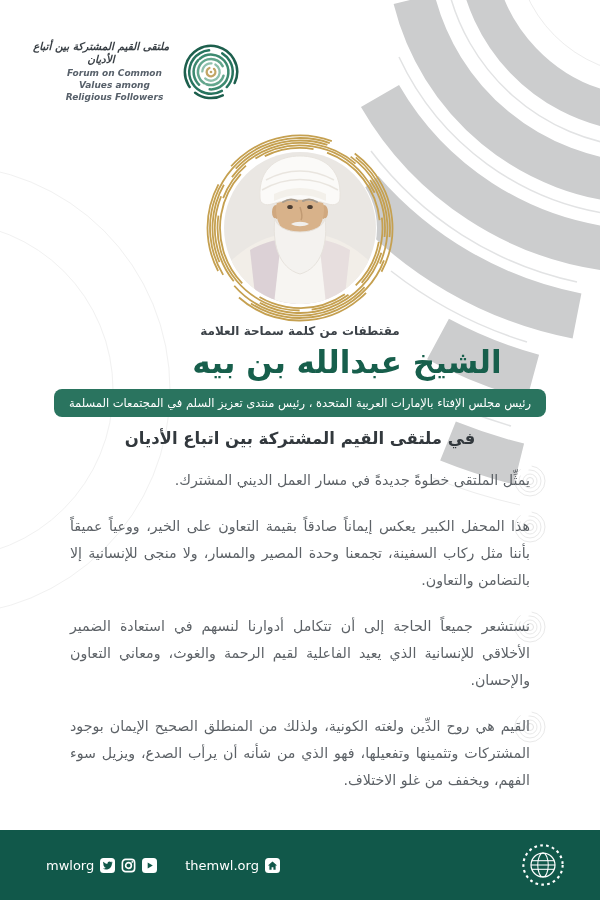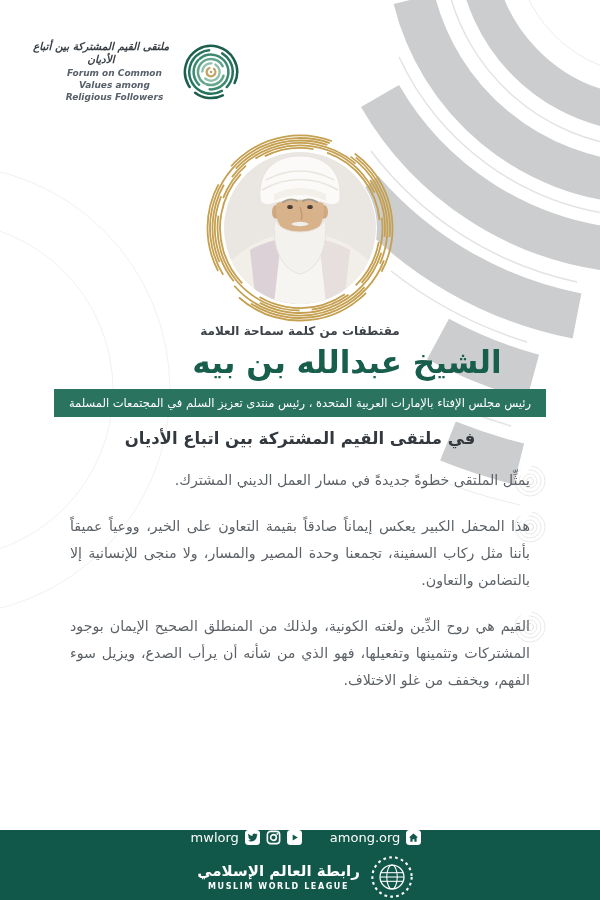--- a/index.html
+++ b/index.html
@@ -16,34 +16,34 @@
   
   .photo-wrap{position:absolute;top:130px;left:202px;width:196px;height:196px;z-index:2;}
 
   
   .eyebrow{position:absolute;top:324px;width:100%;text-align:center;font-size:12px;
            font-weight:bold;color:#3c4248;direction:rtl;z-index:3;}
   .title{position:absolute;top:341px;width:100%;text-align:center;font-size:31px;line-height:42px;
          font-weight:bold;color:#175f4c;direction:rtl;z-index:3;margin-left:47px;}
   .badge-row{position:absolute;top:389px;width:100%;text-align:center;z-index:3;}
   .badge{display:inline-block;background:#2a745f;color:#ffffff;font-size:11.5px;
-         padding:7px 15px;border-radius:0;direction:rtl;}
+         padding:7px 15px;border-radius:8px;direction:rtl;}
   .subheading{position:absolute;top:429px;width:100%;text-align:center;font-size:16.5px;
               font-weight:bold;color:#32383d;direction:rtl;z-index:3;}
 
   
   .quotes{position:absolute;top:467px;left:60px;right:60px;direction:rtl;z-index:2;}
   .quotes p{position:relative;margin:0 10px 19px;font-size:14.2px;line-height:27px;color:#5d6267;
             text-align:justify;text-align-last:right;}
   .bullet-mark{position:absolute;right:-18px;top:-4px;z-index:-1;}
 
   
   .footer{position:absolute;left:0;right:0;bottom:0;height:70px;background:#11584a;
           display:flex;align-items:center;justify-content:space-between;
-          padding:0 34px 0 46px;box-sizing:border-box;z-index:3;flex-direction:column;}
+          padding:0 34px 0 46px;box-sizing:border-box;z-index:3;}
   .social{display:flex;align-items:center;gap:6px;color:#fff;font-size:13px;}
   .social .grp-gap{width:16px;}
   .sq-icon{width:15px;height:15px;background:#fff;border-radius:3.5px;display:inline-flex;
            align-items:center;justify-content:center;}
   .sq-icon svg{display:block;}
   .outline-icon{width:15px;height:15px;display:inline-flex;align-items:center;justify-content:center;}
   .mwl{display:flex;align-items:center;gap:9px;color:#fff;}
   .mwl-text{text-align:center;}
   .mwl-ar{font-size:15px;font-weight:bold;direction:rtl;line-height:1.1;}
   .mwl-en{font-size:8px;letter-spacing:1.6px;margin-top:3px;font-weight:bold;}
@@ -153,20 +153,30 @@
     <p>هذا المحفل الكبير يعكس إيماناً صادقاً بقيمة التعاون على الخير، ووعياً عميقاً بأننا مثل ركاب السفينة، تجمعنا وحدة المصير والمسار، ولا منجى للإنسانية إلا بالتضامن والتعاون.
       <svg class="bullet-mark" width="36" height="36" viewBox="-18 -18 36 36" aria-hidden="true">
         <g fill="none" stroke="#e9e9e9">
             <circle r="15" stroke-dasharray="60 12"></circle>
             <circle r="11" stroke-dasharray="40 10"></circle>
             <circle r="7"></circle>
             <circle r="3.5" stroke="#e2e2e2"></circle>
           </g>
       </svg>
     </p>
+    <p>نستشعر جميعاً الحاجة إلى أن تتكامل أدوارنا لنسهم في استعادة الضمير الأخلاقي للإنسانية الذي يعيد الفاعلية لقيم الرحمة والغوث، ومعاني التعاون والإحسان.
+      <svg class="bullet-mark" width="36" height="36" viewBox="-18 -18 36 36" aria-hidden="true">
+        <g fill="none" stroke="#e9e9e9">
+            <circle r="15" stroke-dasharray="60 12"></circle>
+            <circle r="11" stroke-dasharray="40 10"></circle>
+            <circle r="7"></circle>
+            <circle r="3.5" stroke="#e2e2e2"></circle>
+          </g>
+      </svg>
+    </p>
     <p>القيم هي روح الدِّين ولغته الكونية، ولذلك من المنطلق الصحيح الإيمان بوجود المشتركات وتثمينها وتفعيلها، فهو الذي من شأنه أن يرأب الصدع، ويزيل سوء الفهم، ويخفف من غلو الاختلاف.
       <svg class="bullet-mark" width="36" height="36" viewBox="-18 -18 36 36" aria-hidden="true">
         <g fill="none" stroke="#e9e9e9">
             <circle r="15" stroke-dasharray="60 12"></circle>
             <circle r="11" stroke-dasharray="40 10"></circle>
             <circle r="7"></circle>
             <circle r="3.5" stroke="#e2e2e2"></circle>
           </g>
       </svg>
     </p>
@@ -186,32 +196,28 @@
           <circle cx="6" cy="6" r="2.3" stroke-width="1.3"></circle>
           <circle cx="9" cy="3.1" r="0.7" fill="#ffffff" stroke="none"></circle>
         </svg>
       </span>
       <span class="sq-icon">
         <svg width="11" height="11" viewBox="0 0 12 12">
             <polygon points="4,2.8 9.6,6 4,9.2" fill="#11584a"></polygon>
           </svg>
       </span>
       <span class="grp-gap"></span>
-      <span>among.org</span>
+      <span>themwl.org</span>
       <span class="sq-icon">
         <svg width="11" height="11" viewBox="0 0 12 12">
             <path fill="#11584a" d="M6 1.5 L11 6 H9.4 V10.5 H7 V7.8 H5 V10.5 H2.6 V6 H1 Z"></path>
           </svg>
       </span>
     </div>
     <div class="mwl">
-      <div class="mwl-text">
-        <div class="mwl-ar">رابطة العالم الإسلامي</div>
-        <div class="mwl-en">MUSLIM WORLD LEAGUE</div>
-      </div>
       <svg width="46" height="46" viewBox="-24 -24 48 48" aria-hidden="true">
         <g fill="none" stroke="#ffffff">
           <circle r="20.5" stroke-width="2.2" stroke-dasharray="2.8 3.4"></circle>
           <circle r="12.5" stroke-width="1.3"></circle>
           <ellipse rx="5.5" ry="12.5" stroke-width="1.1"></ellipse>
           <line x1="-11.6" y1="-4.5" x2="11.6" y2="-4.5" stroke-width="1.1"></line>
           <line x1="-12.5" y1="0" x2="12.5" y2="0" stroke-width="1.1"></line>
           <line x1="-11.6" y1="4.5" x2="11.6" y2="4.5" stroke-width="1.1"></line>
         </g>
       </svg>

